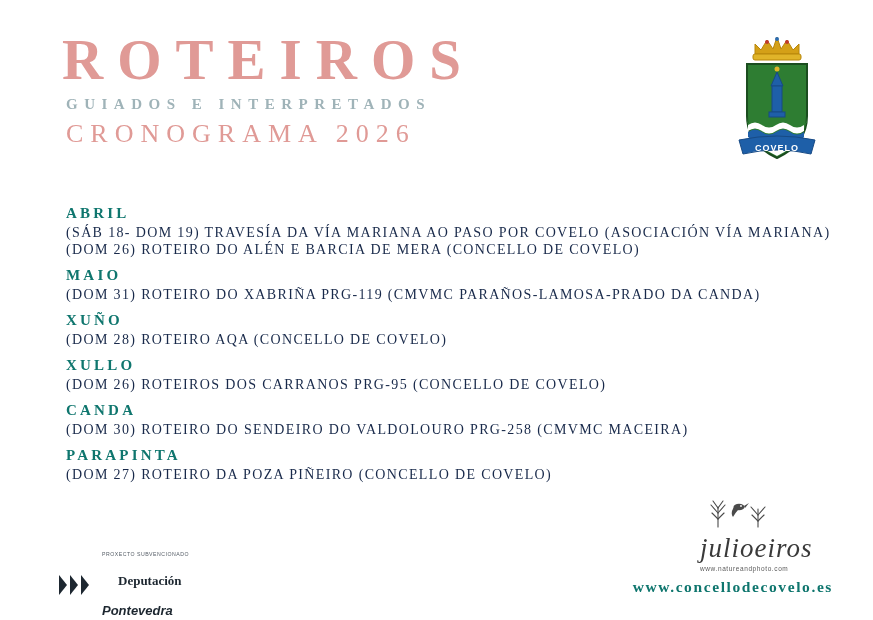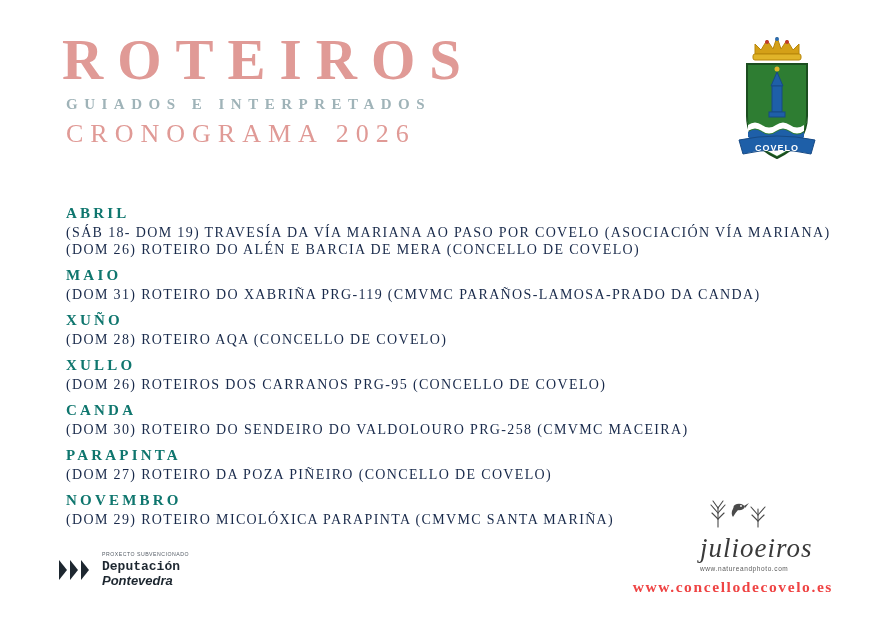--- a/index.html
+++ b/index.html
@@ -108,25 +108,25 @@
     line-height: 1.1;
   }
   .dep-sub {
     font-family: "Liberation Sans", sans-serif;
     font-size: 5.2px;
     letter-spacing: 0.5px;
     color: #555d66;
     margin: 0 0 2px 0;
   }
   .dep-name1 {
-    font-family: Liberation Mono, monospace;
+    font-family: Liberation Serif, serif;
     font-weight: bold;
     font-size: 13px;
     color: #1d2730;
-    margin: 0;
+    margin: 16px;
   }
   .dep-name2 {
     font-family: "Liberation Sans", sans-serif;
     font-weight: bold;
     font-size: 13px;
     color: #1d2730;
     margin: 0;
     font-style: italic;
   }
 
@@ -154,21 +154,21 @@
   }
 
   .web-url {
     position: absolute;
     right: 40px;
     top: 578px;
     font-family: "Liberation Serif", serif;
     font-weight: bold;
     font-size: 15.5px;
     letter-spacing: 1.6px;
-    color: #ef4444;
+    color: #0f766e;
     margin: 0;
   }
 </style>
 </head>
 <body>
 
 <div class="poster">
 
   <div class="title-block">
     <h1 class="main-title">ROTEIROS</h1>
@@ -234,24 +234,20 @@
     <div class="month-group">
       <div class="month-name">CANDA</div>
       <p class="entry">(DOM 30) ROTEIRO DO SENDEIRO DO VALDOLOURO PRG-258 (CMVMC MACEIRA)</p>
     </div>
 
     <div class="month-group">
       <div class="month-name">PARAPINTA</div>
       <p class="entry">(DOM 27) ROTEIRO DA POZA PIÑEIRO (CONCELLO DE COVELO)</p>
     </div>
 
-    <div class="month-group">
-      <div class="month-name">NOVEMBRO</div>
-      <p class="entry">(DOM 29) ROTEIRO MICOLÓXICA PARAPINTA (CMVMC SANTA MARIÑA)</p>
-    </div>
 
   </div>
 
   <div class="dep-logo">
     <span class="dep-chevrons">
       <svg width="36" height="26" viewBox="0 0 36 26" xmlns="http://www.w3.org/2000/svg">
         <path d="M1 3 L9 13 L1 23 Z" fill="#1d2730"></path>
         <path d="M12 3 L20 13 L12 23 Z" fill="#1d2730"></path>
         <path d="M23 3 L31 13 L23 23 Z" fill="#1d2730"></path>
       </svg>

